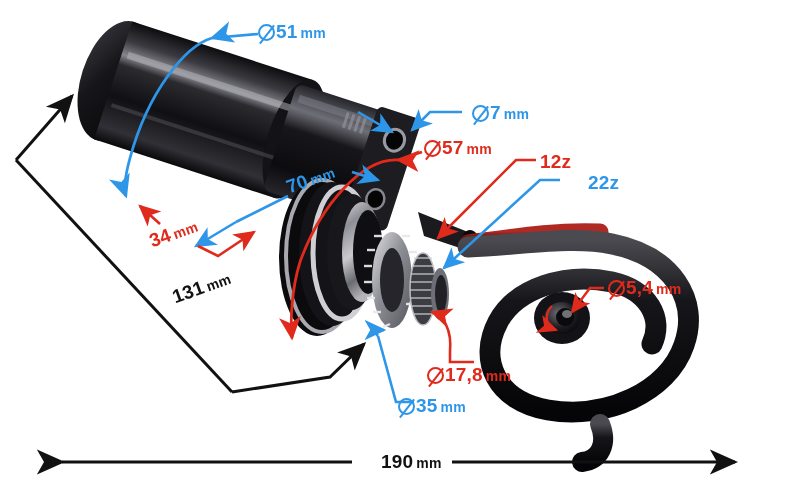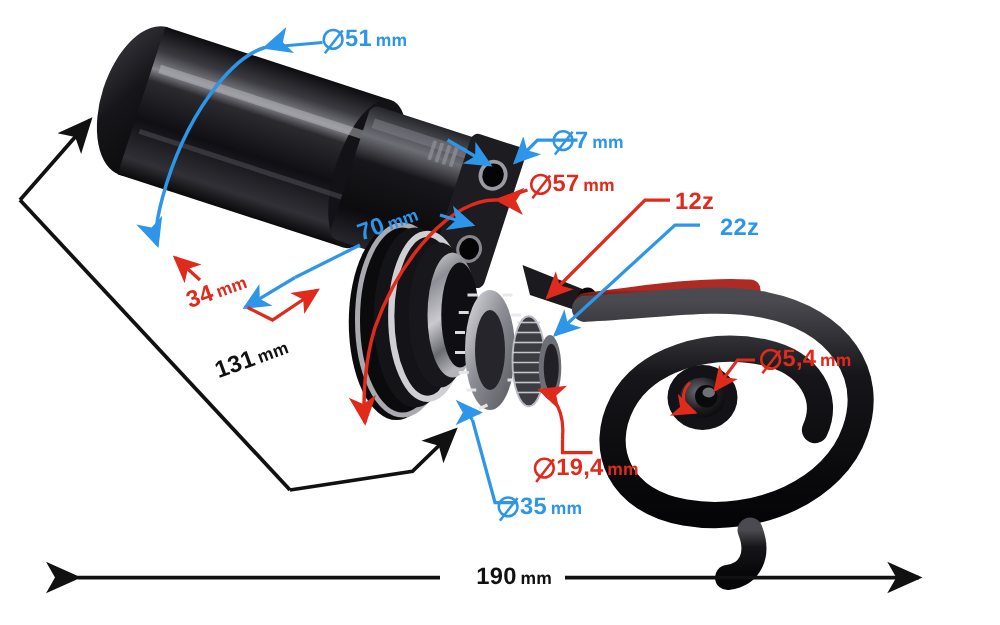--- a/index.html
+++ b/index.html
@@ -285,54 +285,54 @@
     <g>
       <line x1="62" y1="462" x2="352" y2="462" stroke="#111111" stroke-width="3" marker-start="url(#kArrow)"></line>
       <line x1="452" y1="462" x2="735" y2="462" stroke="#111111" stroke-width="3" marker-end="url(#kArrow)"></line>
     </g>
   </svg>
 
   <div class="dim blue" id="lab-51" style="left: 258px; top: 22px;">
     <span class="phi"></span><span class="num">51</span><span class="unit">mm</span>
   </div>
 
-  <div class="dim blue" id="lab-7" style="left: 442px; top: 103px;">
+  <div class="dim blue" id="lab-7" style="left: 472px; top: 103px;">
     <span class="phi"></span><span class="num">7</span><span class="unit">mm</span>
   </div>
 
   <div class="dim red" id="lab-57" style="left: 424px; top: 138px;">
     <span class="phi"></span><span class="num">57</span><span class="unit">mm</span>
   </div>
 
   <div class="dim blue rot-m20" id="lab-70" style="left: 287px; top: 178px; transform: rotate(-20deg);">
     <span class="num">70</span><span class="unit">mm</span>
   </div>
 
   <div class="dim red" id="lab-12z" style="left: 540px; top: 152px;">
     <span class="num">12z</span>
   </div>
 
-  <div class="dim blue" id="lab-22z" style="left: 576px; top: 173px;">
+  <div class="dim blue" id="lab-22z" style="left: 588px; top: 173px;">
     <span class="num">22z</span>
   </div>
 
   <div class="dim red rot-m20" id="lab-34" style="left: 150px; top: 232px; transform: rotate(-20deg);">
     <span class="num">34</span><span class="unit">mm</span>
   </div>
 
   <div class="dim red" id="lab-65" style="left: 608px; top: 278px;">
     <span class="phi"></span><span class="num">5,4</span><span class="unit">mm</span>
   </div>
 
   <div class="dim black rot-m19" id="lab-131" style="left: 173px; top: 288px; transform: rotate(-20deg);">
     <span class="num">131</span><span class="unit">mm</span>
   </div>
 
   <div class="dim red" id="lab-115" style="left: 427px; top: 365px;">
-    <span class="phi"></span><span class="num">19,4</span><span class="unit">mm</span>
+    <span class="phi"></span><span class="num">17,8</span><span class="unit">mm</span>
   </div>
 
   <div class="dim blue" id="lab-27" style="left: 398px; top: 396px;">
     <span class="phi"></span><span class="num">35</span><span class="unit">mm</span>
   </div>
 
   <div class="dim black" id="lab-370" style="left: 381px; top: 452px;">
     <span class="num">190</span><span class="unit">mm</span>
   </div>
 

